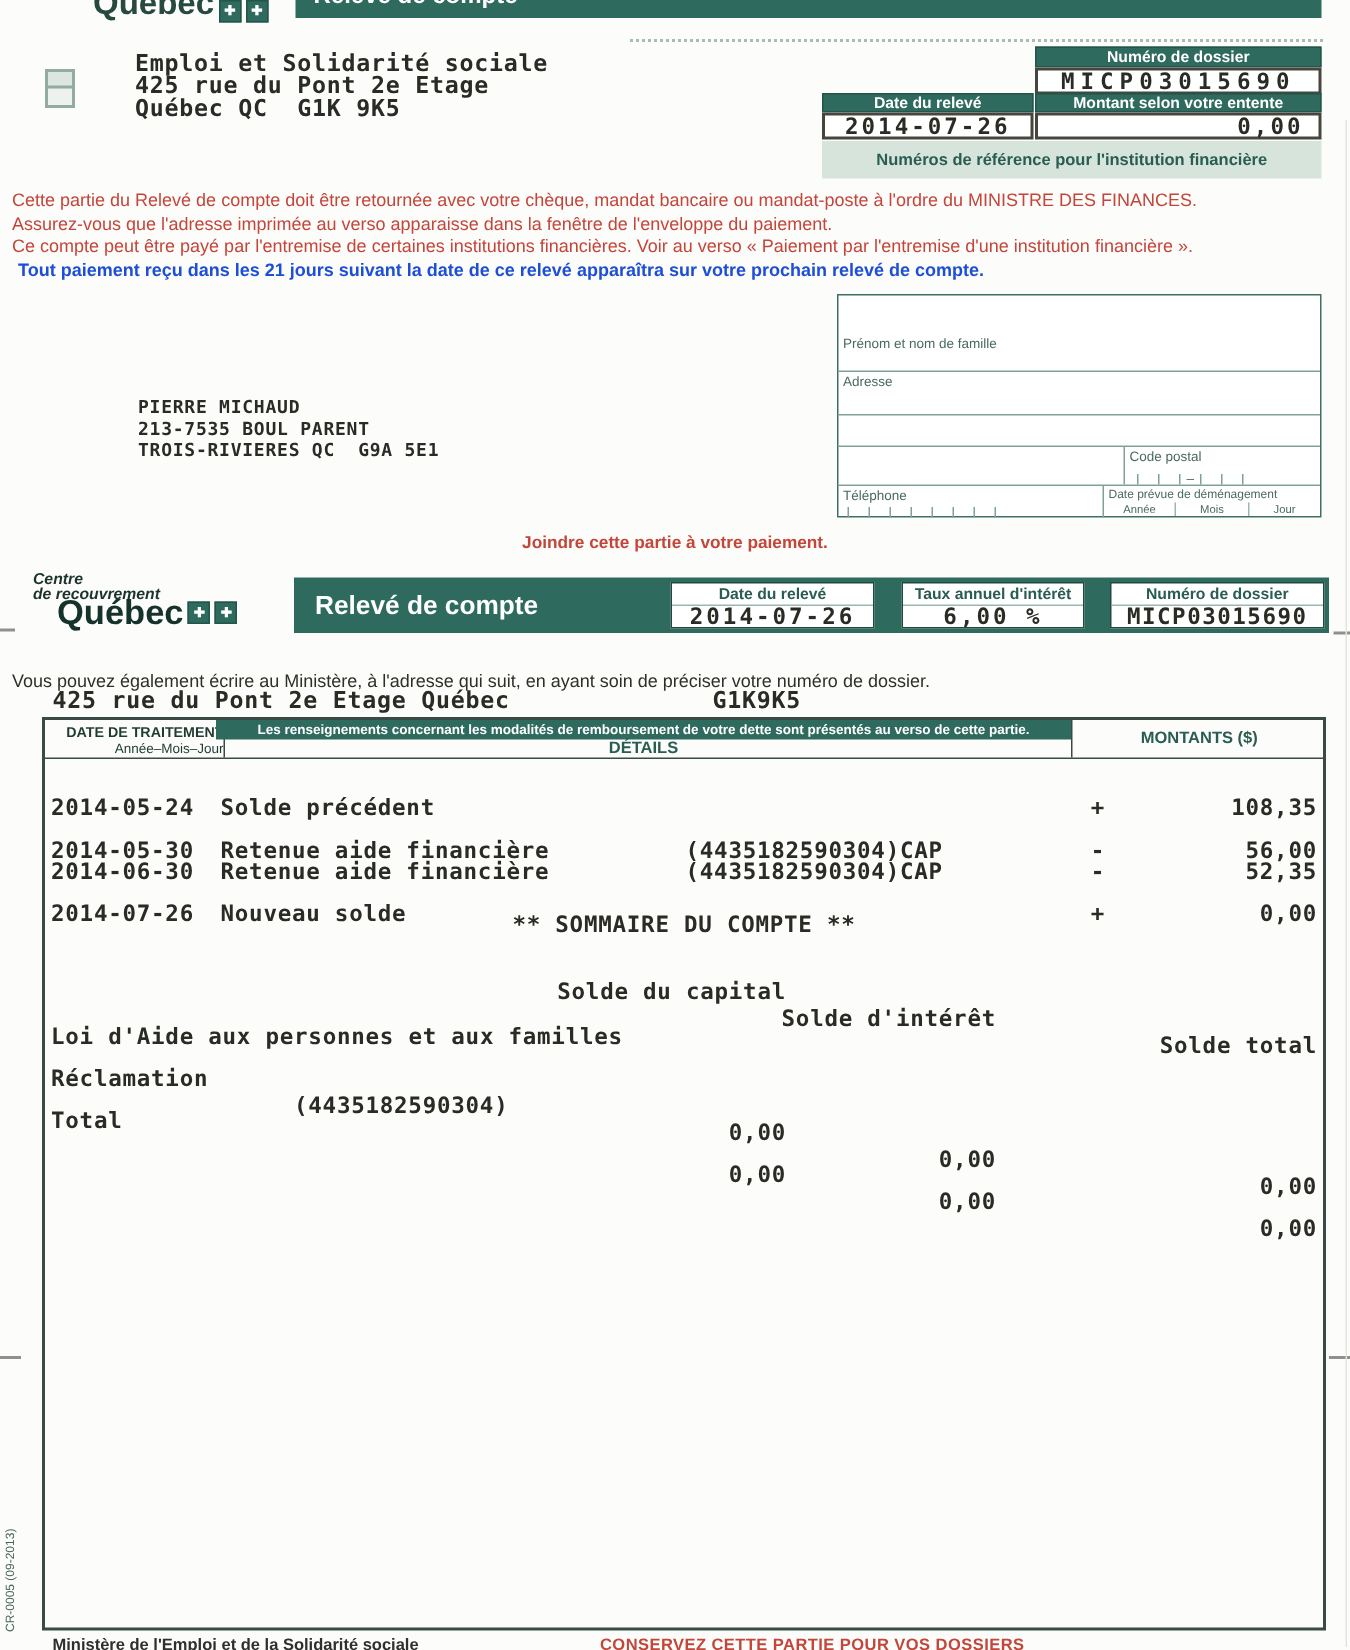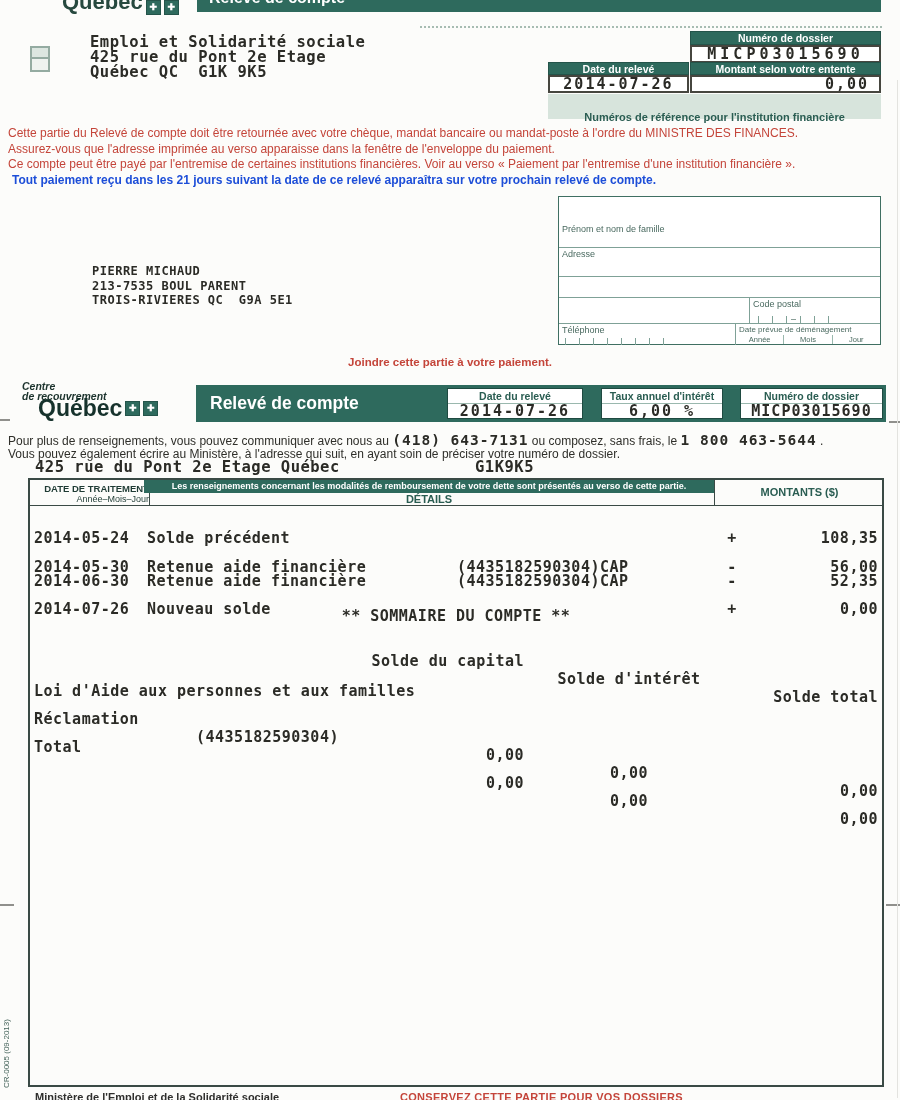--- a/index.html
+++ b/index.html
@@ -26,21 +26,21 @@
 
   
   .ib-label{font-size:10.5px;font-weight:bold;text-align:center;line-height:13px;border:1px solid #24544a;box-sizing:border-box;}
   .ib-value{background:#fff;border:2px solid #46463f;box-sizing:border-box;font-size:15px;line-height:14px;text-align:center;}
   #dossier-label{left:690px;top:31px;width:191px;height:14px;}
   #dossier-value{left:690px;top:45px;width:191px;height:18px;letter-spacing:4px;}
   #date-label{left:548px;top:62px;width:141px;height:13px;}
   #date-value{left:548px;top:75px;width:141px;height:18px;letter-spacing:2px;}
   #montant-label{left:690px;top:62px;width:191px;height:13px;}
   #montant-value{left:690px;top:75px;width:191px;height:18px;text-align:right;padding-right:10px;letter-spacing:2px;}
-  #ref-strip{left:548px;top:94px;width:333px;height:25px;background:#d7e4dc;text-align:center;font-size:11px;line-height:12.5px;padding-top:17px;box-sizing:border-box;}
+  #ref-strip{left:548px;top:94px;width:333px;height:25px;background:#d7e4dc;text-align:center;font-size:11px;line-height:12.5px;padding-top:7px;box-sizing:border-box;}
   #ref-strip b{font-weight:bold;}
   #perf-dots{left:420px;top:26px;width:462px;height:0;border-top:2px dotted #a7bcb2;}
 
   
   #notice{left:8px;top:126px;width:888px;font-size:12px;line-height:15.5px;}
   #notice .l4{color:#1d4ed8;font-weight:bold;padding-left:4px;}
 
   
   #chg-form{left:558px;top:196px;width:323px;height:149px;border:1px solid #3f6f62;background:#fff;box-sizing:border-box;}
   #chg-head{position:absolute;left:0;top:0;width:100%;height:26px;font-size:8.5px;font-weight:bold;
@@ -95,21 +95,21 @@
   .trow{position:absolute;font-size:15px;letter-spacing:.5px;white-space:pre;}
   .trow .dt{position:absolute;left:4px;}
   .trow .de{position:absolute;left:117px;}
   .trow .rf{position:absolute;left:427px;}
   .trow .sg{position:absolute;left:690px;width:24px;text-align:center;}
   .trow .am{position:absolute;left:730px;width:118px;text-align:right;}
   .srow{position:absolute;font-size:15px;letter-spacing:.5px;white-space:pre;}
   .srow .lb{position:absolute;left:4px;}
   .srow .rf{position:absolute;left:166px;}
   .srow .c1{position:absolute;left:300px;width:194px;text-align:right;}
-  .srow .c2{position:absolute;left:518px;width:162px;text-align:center;}
+  .srow .c2{position:absolute;left:472px;width:162px;text-align:right;}
   .srow .c3{position:absolute;left:680px;width:168px;text-align:right;}
 
   
   #form-number{left:2px;top:1008px;height:80px;writing-mode:vertical-rl;transform:rotate(180deg);
                font-size:8px;color:#47655c;}
   #footer-left{left:35px;top:1091px;font-size:11px;font-weight:bold;color:#2f2f2d;}
   #footer-right{left:400px;top:1091px;font-size:11px;font-weight:bold;letter-spacing:.3px;}
   .cropmark{background:#90908c;height:2px;}
   #edge-line{left:897px;top:80px;width:1px;height:1018px;background:#e3e3df;}
 </style>
@@ -235,21 +235,20 @@
   </div>
   <div class="abs bx" id="bx-taux">
     <div class="bx-label grn">Taux annuel d'intérêt</div>
     <div class="bx-value mono">6,00 %</div>
   </div>
   <div class="abs bx" id="bx-dossier">
     <div class="bx-label grn">Numéro de dossier</div>
     <div class="bx-value mono" style="letter-spacing:1px;">MICP03015690</div>
   </div>
 
-  <div class="abs" id="contact1"><span>Pour plus de renseignements, vous pouvez communiquer avec nous au </span><span class="mono ph">(418) 643-7131</span><span> ou composez, sans frais, le </span><span class="mono ph">1 800 463-5644</span><span> .</span></div>
   <div class="abs" id="contact2">Vous pouvez également écrire au Ministère, à l'adresse qui suit, en ayant soin de préciser votre numéro de dossier.</div>
   <div class="abs mono" id="contact3">
     <span>425 rue du Pont 2e Etage Québec</span>
     <span class="postal">G1K9K5</span>
   </div>
 
   <div class="abs" id="tbl">
     <div id="tbl-head">
       <div id="col-date">
         <div class="t1">DATE DE TRAITEMENT</div>

